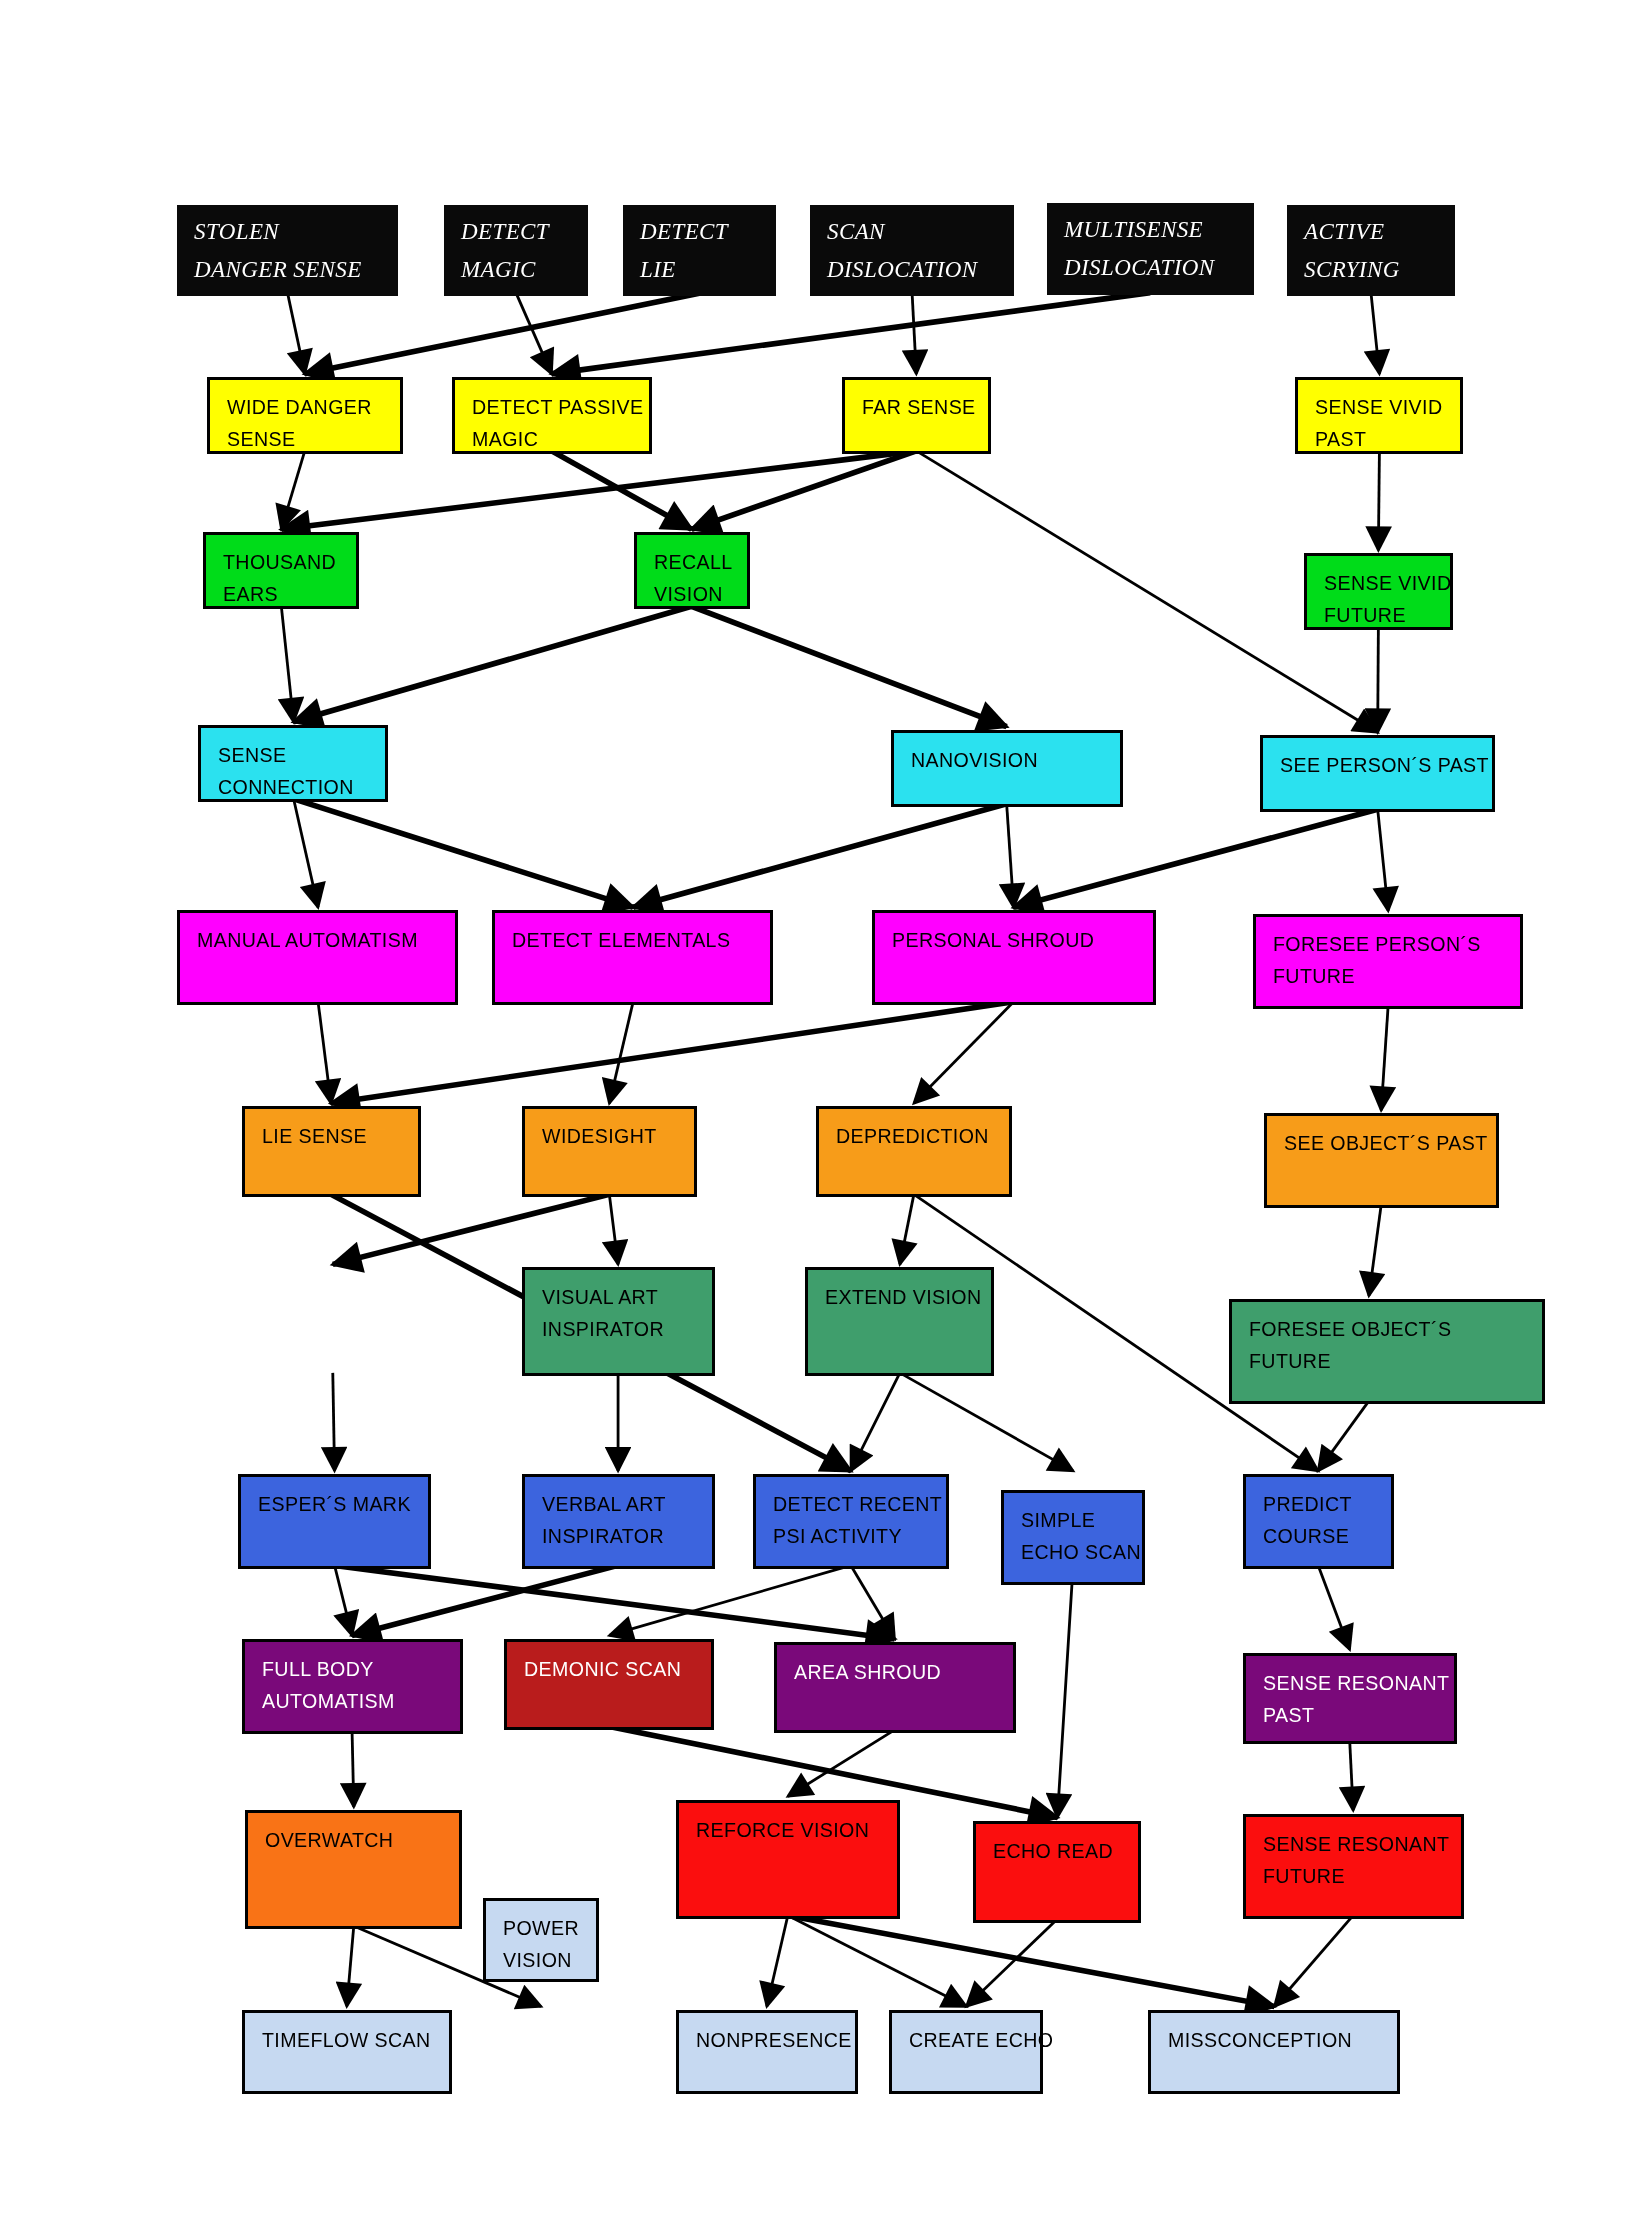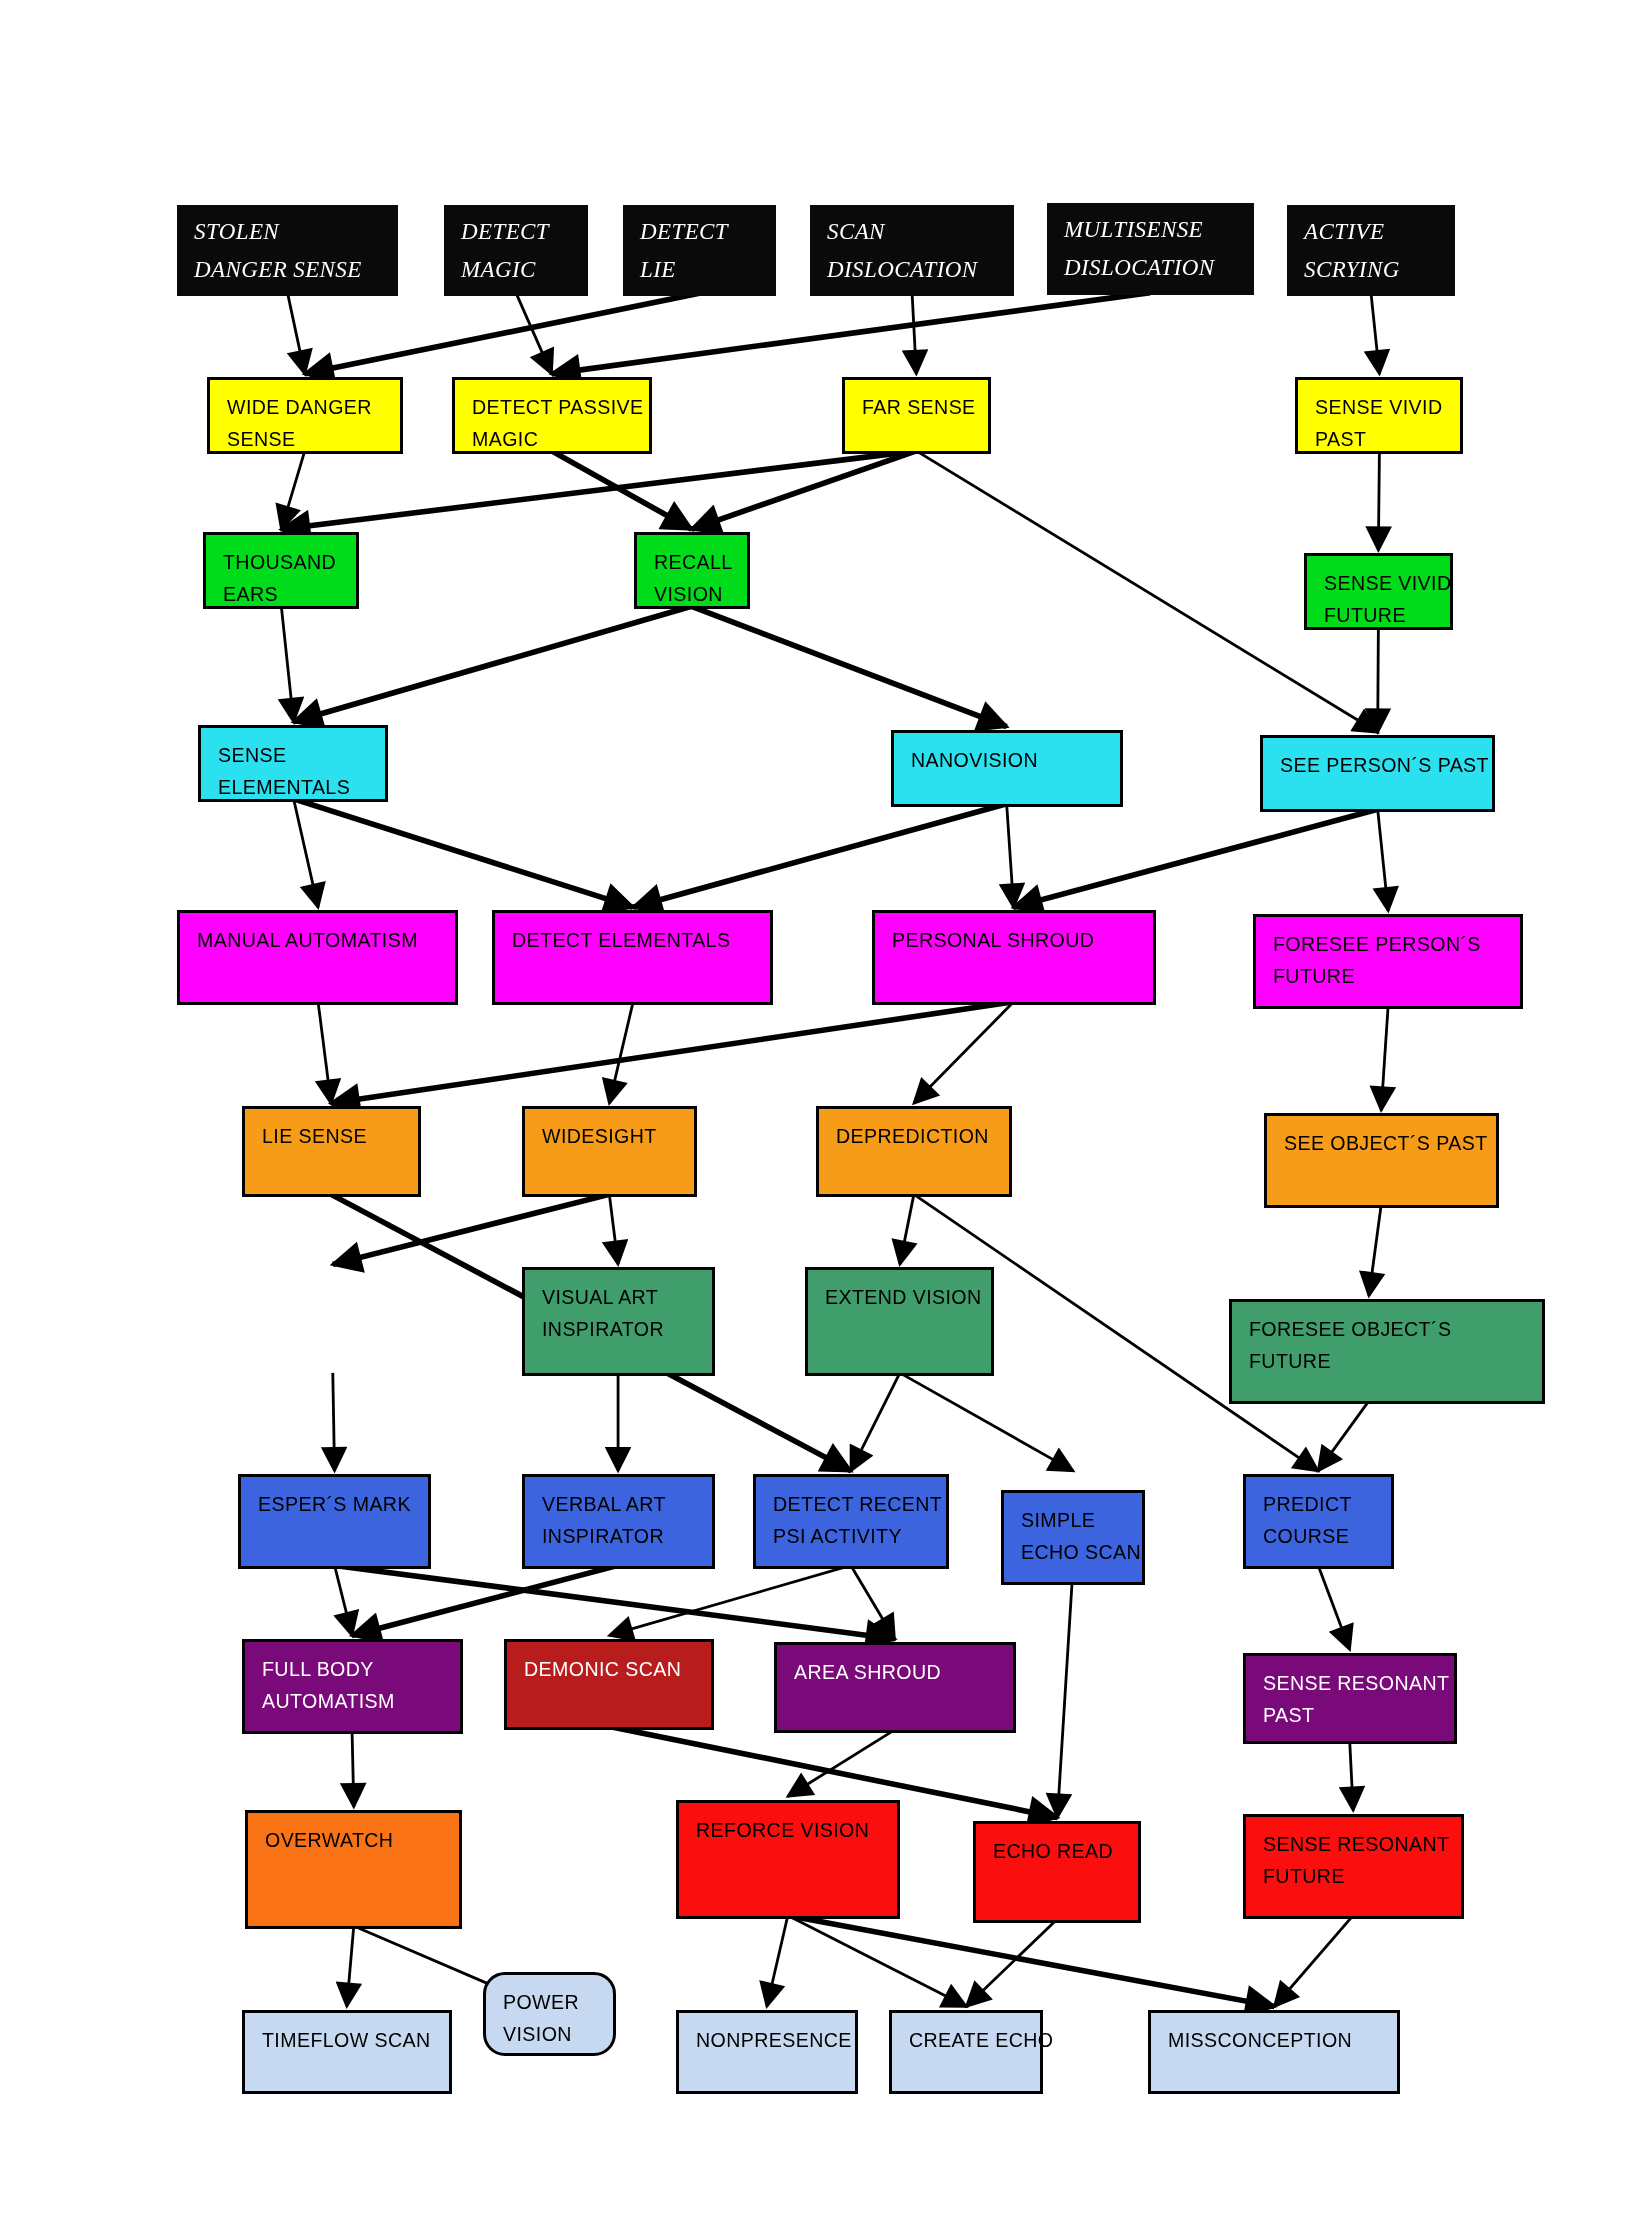--- a/index.html
+++ b/index.html
@@ -142,21 +142,21 @@
     <div class="node tier-green" style="left: 634px; top: 532px; width: 116px; height: 77px; background: rgb(0, 220, 25); color: rgb(0, 0, 0);">
       <span class="ln">RECALL</span>
       <span class="ln">VISION</span>
     </div>
     <div class="node tier-green" style="left: 1304px; top: 553px; width: 149px; height: 77px; background: rgb(0, 220, 25); color: rgb(0, 0, 0);">
       <span class="ln">SENSE VIVID</span>
       <span class="ln">FUTURE</span>
     </div>
     <div class="node tier-cyan" style="left: 198px; top: 725px; width: 190px; height: 77px; background: rgb(43, 225, 239); color: rgb(0, 0, 0);">
       <span class="ln">SENSE</span>
-      <span class="ln">ELEMENTALS</span>
+      <span class="ln">CONNECTION</span>
     </div>
     <div class="node tier-cyan" style="left: 891px; top: 730px; width: 232px; height: 77px; background: rgb(43, 225, 239); color: rgb(0, 0, 0);">
       <span class="ln">NANOVISION</span>
     </div>
     <div class="node tier-cyan" style="left: 1260px; top: 735px; width: 235px; height: 77px; background: rgb(43, 225, 239); color: rgb(0, 0, 0);">
       <span class="ln">SEE PERSON´S PAST</span>
     </div>
     <div class="node tier-magenta" style="left: 177px; top: 910px; width: 281px; height: 95px; background: rgb(255, 0, 255); color: rgb(0, 0, 0);">
       <span class="ln">MANUAL AUTOMATISM</span>
     </div>
@@ -235,21 +235,21 @@
     <div class="node tier-red" style="left: 973px; top: 1821px; width: 168px; height: 102px; background: rgb(251, 14, 14); color: rgb(0, 0, 0);">
       <span class="ln">ECHO READ</span>
     </div>
     <div class="node tier-red" style="left: 1243px; top: 1814px; width: 221px; height: 105px; background: rgb(251, 14, 14); color: rgb(0, 0, 0);">
       <span class="ln">SENSE RESONANT</span>
       <span class="ln">FUTURE</span>
     </div>
     <div class="node tier-lightblue" style="left: 242px; top: 2010px; width: 210px; height: 84px; background: rgb(198, 217, 241); color: rgb(0, 0, 0);">
       <span class="ln">TIMEFLOW SCAN</span>
     </div>
-    <div class="node tier-lightblue" style="left: 483px; top: 1972px; width: 133px; height: 84px; background: rgb(198, 217, 241); color: rgb(0, 0, 0); border-radius: 22px;">
+    <div class="node tier-lightblue" style="left: 483px; top: 1898px; width: 116px; height: 84px; background: rgb(198, 217, 241); color: rgb(0, 0, 0);">
       <span class="ln">POWER</span>
       <span class="ln">VISION</span>
     </div>
     <div class="node tier-lightblue" style="left: 676px; top: 2010px; width: 182px; height: 84px; background: rgb(198, 217, 241); color: rgb(0, 0, 0);">
       <span class="ln">NONPRESENCE</span>
     </div>
     <div class="node tier-lightblue" style="left: 889px; top: 2010px; width: 154px; height: 84px; background: rgb(198, 217, 241); color: rgb(0, 0, 0);">
       <span class="ln">CREATE ECHO</span>
     </div>
     <div class="node tier-lightblue" style="left: 1148px; top: 2010px; width: 252px; height: 84px; background: rgb(198, 217, 241); color: rgb(0, 0, 0);">

